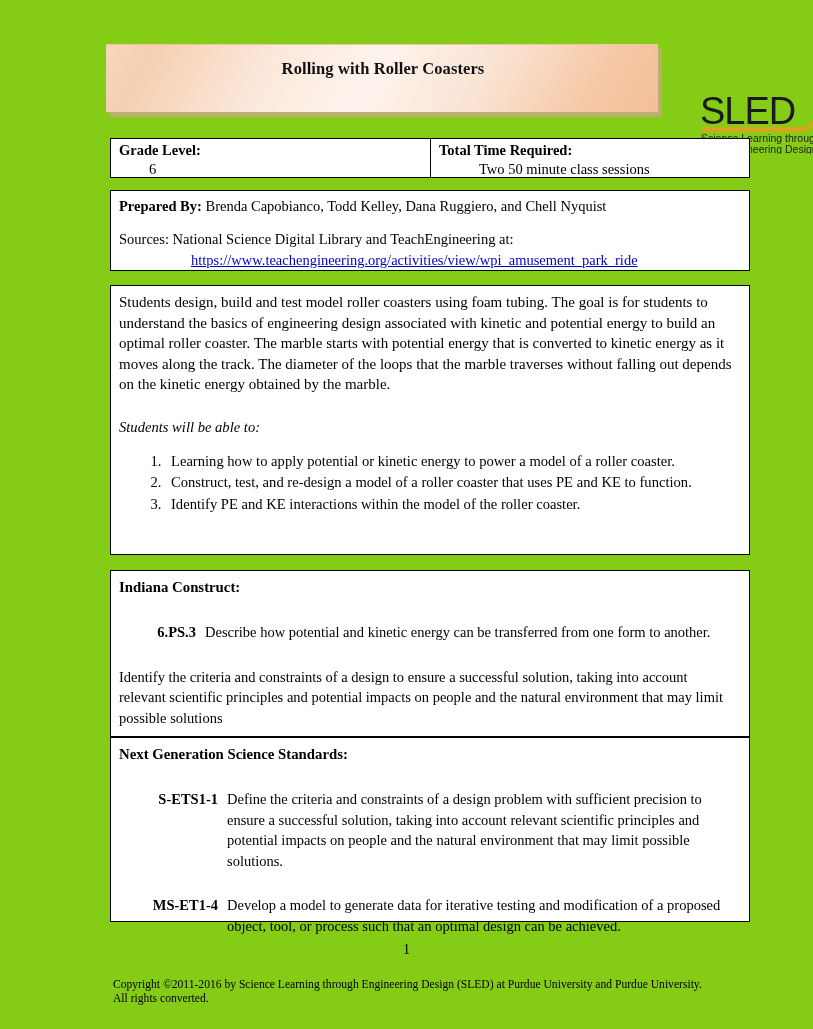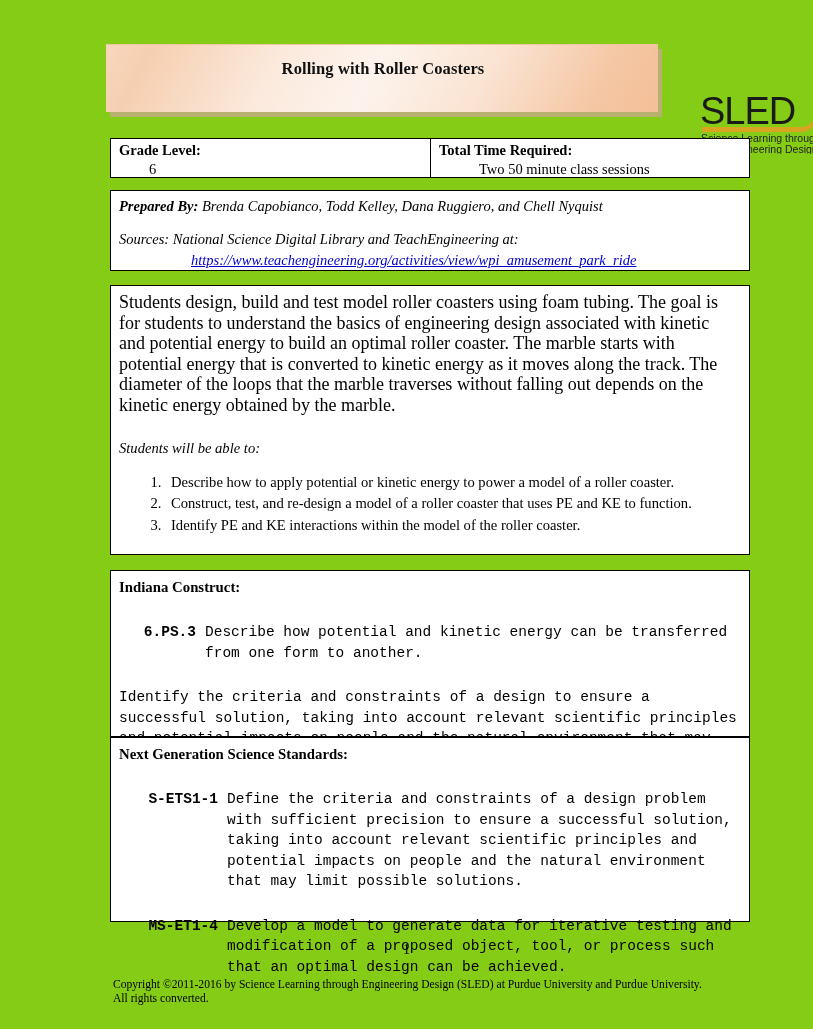--- a/index.html
+++ b/index.html
@@ -130,21 +130,20 @@
   }
   .info-cell.right .info-value { padding-left: 40px; }
 
   
   .prepared {
     left: 110px;
     top: 190px;
     width: 640px;
     height: 81px;
     padding: 5px 8px 0 8px;
-    font-style: italic;
   }
   .prep-line {
     font-size: 14.5px;
     line-height: 21px;
   }
   .prep-line b { font-weight: bold; }
   .prep-gap { height: 12px; }
   .prep-link {
     display: block;
     font-size: 14.5px;
@@ -163,21 +162,21 @@
     height: 270px;
     padding: 6px 12px 0 8px;
   }
   .sec-head {
     font-weight: bold;
     font-size: 14.8px;
     line-height: 21px;
     margin-bottom: 18px;
   }
   .para {
-    font-size: 18px;
+    font-size: 15px;
     line-height: 20.6px;
     text-align: left;
   }
   .swbat {
     font-style: italic;
     font-size: 14.6px;
     line-height: 20px;
     margin-top: 22px;
     margin-bottom: 14px;
   }
@@ -202,21 +201,20 @@
     left: 110px;
     top: 737px;
     width: 640px;
     height: 185px;
     padding: 6px 12px 0 8px;
   }
 
   .std-row {
     display: flex;
     margin-top: 24px;
-    font-family: Liberation Mono, monospace;
   }
   .std-code {
     font-weight: bold;
     font-size: 14.5px;
     line-height: 20.5px;
     flex: 0 0 auto;
     text-align: right;
     padding-right: 9px;
     box-sizing: border-box;
   }
@@ -293,21 +291,21 @@
       <span>Sources:</span>
       <span>National Science Digital Library and TeachEngineering at:</span>
     </div>
     <a class="prep-link" href="#">https://www.teachengineering.org/activities/view/wpi_amusement_park_ride</a>
   </div>
 
   <div class="box objectives">
     <div class="para">Students design, build and test model roller coasters using foam tubing.  The goal is for students to understand the basics of engineering design associated with kinetic and potential energy to build an optimal roller coaster.  The marble starts with potential energy that is converted to kinetic energy as it moves along the track.  The diameter of the loops that the marble traverses without falling out depends on the kinetic energy obtained by the marble.</div>
     <div class="swbat">Students will be able to:</div>
     <ol class="objlist">
-      <li>Describe how to apply potential or kinetic energy to power a model of a roller coaster.</li>
+      <li>Learning how to apply potential or kinetic energy to power a model of a roller coaster.</li>
       <li>Construct, test, and re-design a model of a roller coaster that uses PE and KE to function.</li>
       <li>Identify PE and KE interactions within the model of the roller coaster.</li>
     </ol>
   </div>
 
   <div class="box indiana">
     <div class="sec-head">Indiana Construct:</div>
     <div class="std-row">
       <div class="std-code">6.PS.3</div>
       <div class="std-text">Describe how potential and kinetic energy can be transferred from one form to another.</div>

